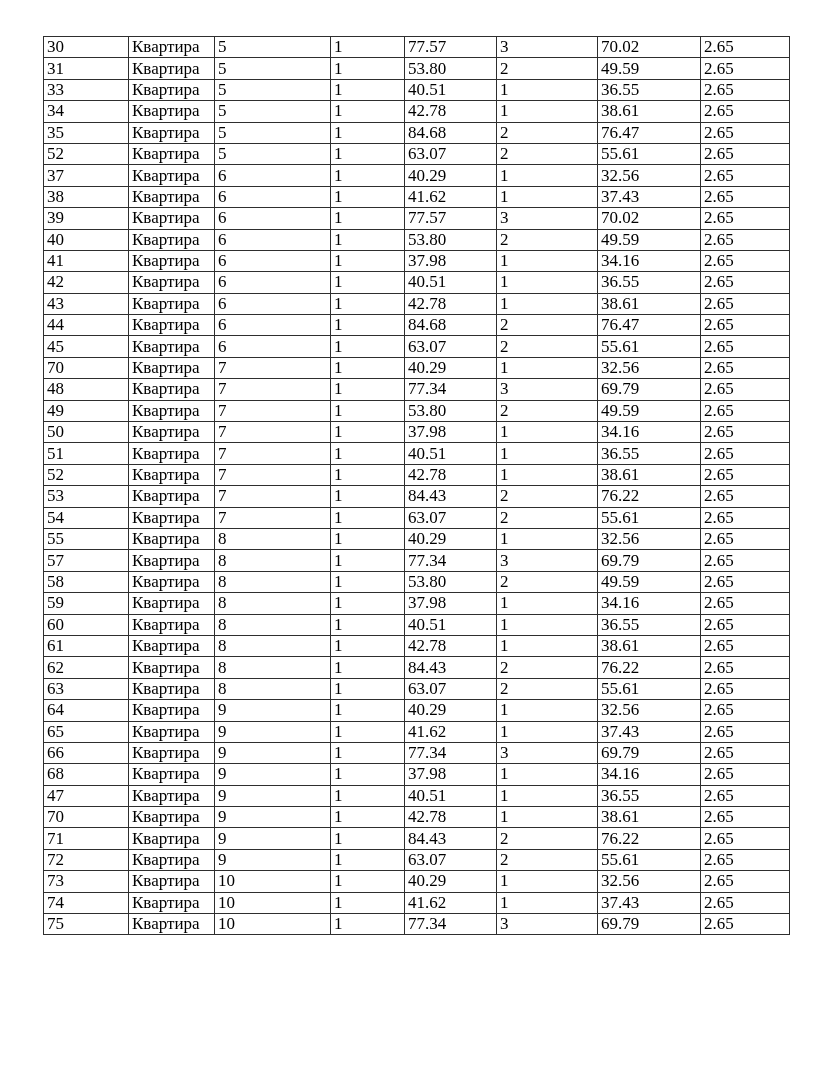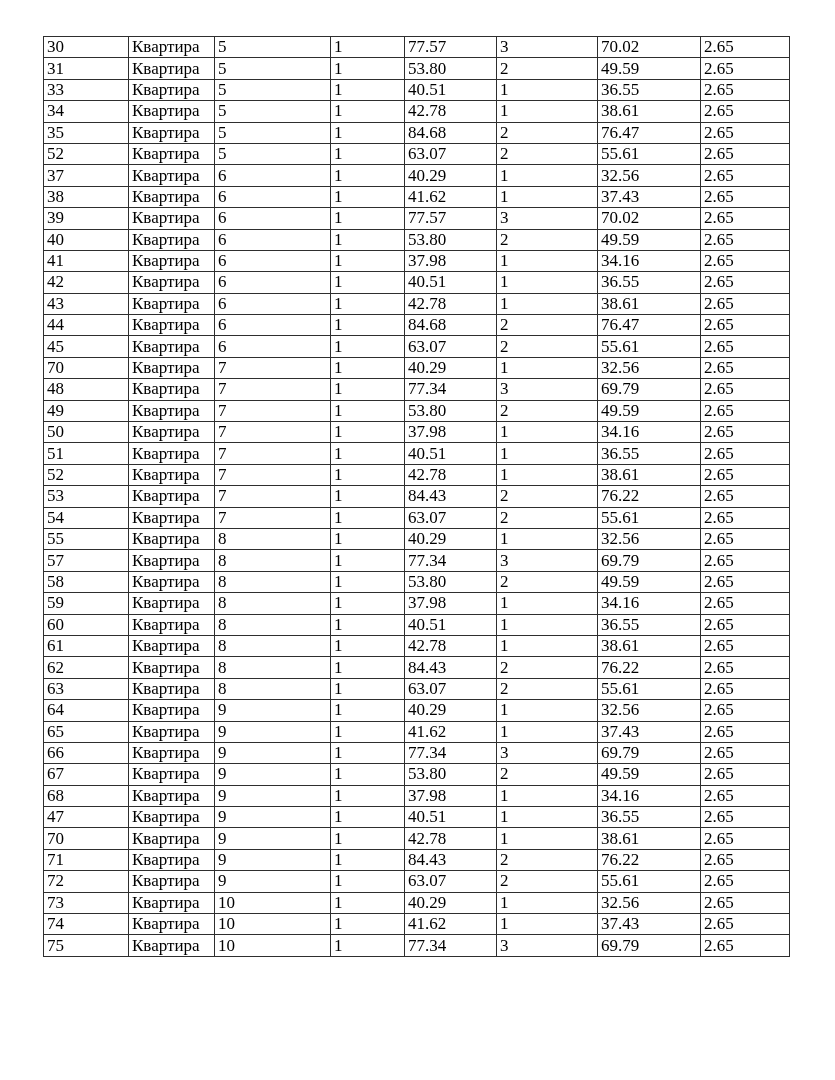--- a/index.html
+++ b/index.html
@@ -394,30 +394,20 @@
           <td>66</td>
           <td>Квартира</td>
           <td>9</td>
           <td>1</td>
           <td>77.34</td>
           <td>3</td>
           <td>69.79</td>
           <td>2.65</td>
         </tr>
         <tr>
-          <td>67</td>
-          <td>Квартира</td>
-          <td>9</td>
-          <td>1</td>
-          <td>53.80</td>
-          <td>2</td>
-          <td>49.59</td>
-          <td>2.65</td>
-        </tr>
-        <tr>
           <td>68</td>
           <td>Квартира</td>
           <td>9</td>
           <td>1</td>
           <td>37.98</td>
           <td>1</td>
           <td>34.16</td>
           <td>2.65</td>
         </tr>
         <tr>

